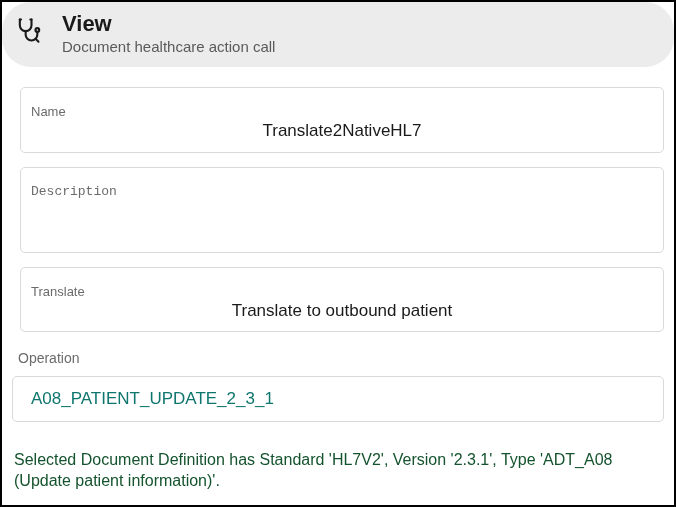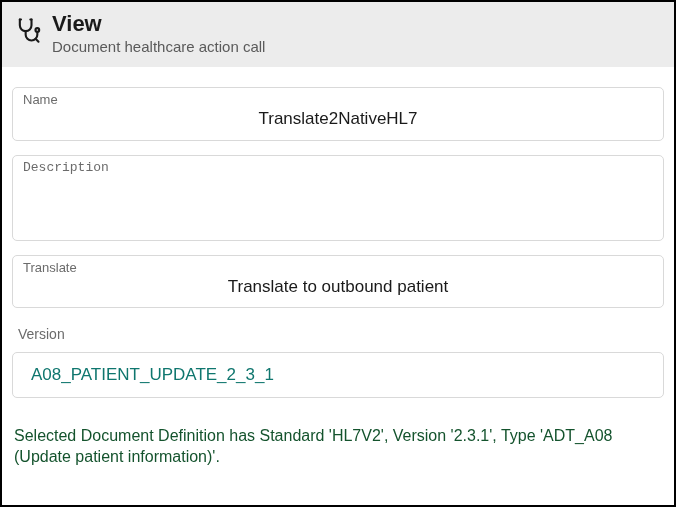--- a/index.html
+++ b/index.html
@@ -13,21 +13,22 @@
     width: 676px;
     height: 507px;
     border: 2px solid #000;
     overflow: hidden;
   }
   .header {
     background: #ececec;
     padding: 10px 20px 12px 12px;
     display: flex;
     align-items: flex-start;
-    gap: 10px;
+    gap: 20px;
+    border-radius: 29px;
   }
   .header-icon {
     width: 28px;
     height: 28px;
     flex-shrink: 0;
     margin-top: 4px;
   }
   .header-text {
     display: flex;
     flex-direction: column;
@@ -42,22 +43,23 @@
     font-size: 15px;
     color: #5a5a5a;
     margin-top: 2px;
   }
   .content {
     padding: 20px 10px 10px 10px;
   }
   .field-box {
     border: 1px solid #d9d9d9;
     border-radius: 5px;
-    padding: 4px 10px 10px 10px;
+    padding: 16px 10px 10px 10px;
     margin-bottom: 14px;
+    margin-left: 8px;
   }
   .field-label {
     font-size: 13px;
     color: #6b6b6b;
     margin-bottom: 2px;
   }
   .field-value {
     font-size: 17px;
     color: #1a1a1a;
     line-height: 1.2;
@@ -119,21 +121,21 @@
   <div class="field-box desc-box">
     <div class="field-label">Description</div>
     <div class="field-value"></div>
   </div>
 
   <div class="field-box">
     <div class="field-label">Translate</div>
     <div class="field-value">Translate to outbound patient</div>
   </div>
 
-  <div class="doc-section-label">Version</div>
+  <div class="doc-section-label">Operation</div>
 
   <div class="doc-box">
     <div class="doc-value">A08_PATIENT_UPDATE_2_3_1</div>
   </div>
 
   <div class="info-text">Selected Document Definition has Standard 'HL7V2', Version '2.3.1', Type 'ADT_A08 (Update patient information)'.</div>
 
 </div>
 
 </body></html>

